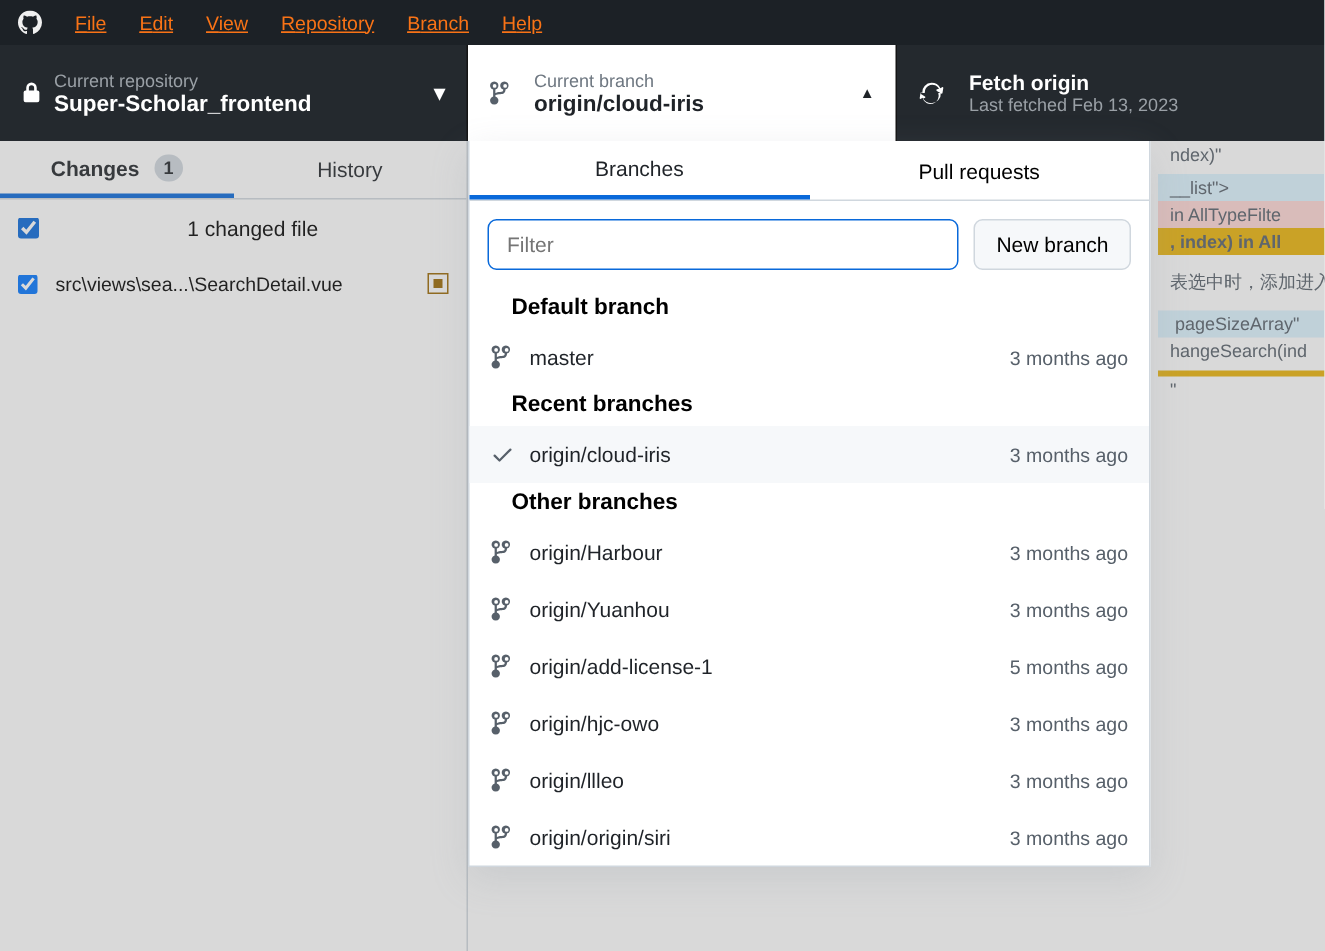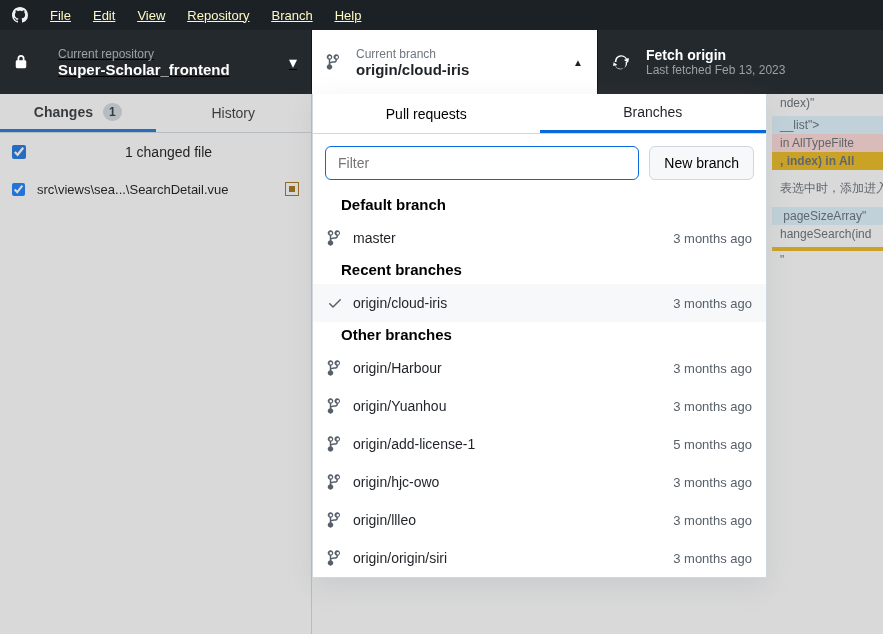--- a/index.html
+++ b/index.html
@@ -1,26 +1,26 @@
 <!DOCTYPE html>
 <html><head>
 <meta charset="utf-8">
 <style>
 * { margin: 0; padding: 0; box-sizing: border-box; font-family: -apple-system, BlinkMacSystemFont, "Segoe UI", Helvetica, Arial, sans-serif; }
 body { width: 883px; height: 634px; overflow: hidden; background: #fff; position: relative; }
 
 
-.menubar { background: #1c2126; height: 30px; display: flex; align-items: center; padding: 0 12px; gap: 22px; color: #fef9c3; font-size: 13px; }
+.menubar { background: #1c2126; height: 30px; display: flex; align-items: center; padding: 0 12px; gap: 22px; color: #f97316; font-size: 13px; }
 .menubar .logo svg { fill: #f0f0f0; }
 .menubar .item { cursor: default; }
 .menubar .item .u { text-decoration: underline; }
 
 
 .toolbar { background: #24292e; height: 64px; display: flex; align-items: stretch; }
-.repo-box { flex: 0 0 312px; display: flex; align-items: center; padding: 0 14px; gap: 30px; border-right: 1px solid #141414; position: relative; text-decoration: underline; }
+.repo-box { flex: 0 0 312px; display: flex; align-items: center; padding: 0 14px; gap: 8px; border-right: 1px solid #141414; position: relative; }
 .repo-box .lock svg { fill: #fff; }
 .repo-box .texts { flex: 1; }
 .repo-box .sub { color: #9aa0a6; font-size: 12px; }
 .repo-box .main { color: #fff; font-size: 15px; font-weight: 600; }
 .repo-box .caret { color: #fff; }
 
 .branch-box { flex: 0 0 286px; background: #fff; display: flex; align-items: center; padding: 0 14px; gap: 14px; border-right: 1px solid #141414; }
 .branch-box .texts { flex: 1; }
 .branch-box .sub { color: #6e7781; font-size: 12px; }
 .branch-box .main { color: #1f2328; font-size: 15px; font-weight: 600; }
@@ -187,25 +187,25 @@
     <div class="diff-line ">hangeSearch(ind</div>
     <div class="diff-line "></div>
     <div class="diff-line dl-green"></div>
     <div class="diff-line ">"</div>
   </div>
 
 <div class="dim"></div>
 
 <div class="dropdown">
   <div class="dd-tabs">
+    <div class="dd-tab active">
+        <span>Branches</span>
+      </div>
     <div class="dd-tab">
         <span>Pull requests</span>
-      </div>
-    <div class="dd-tab active">
-        <span>Branches</span>
       </div>
   </div>
   <div class="dd-top">
     <input class="filter" placeholder="Filter" style="">
     <button class="newbtn">New branch</button>
   </div>
 
   <div class="section">Default branch</div>
   <div id="list-default">
       <div class="branch-row">

